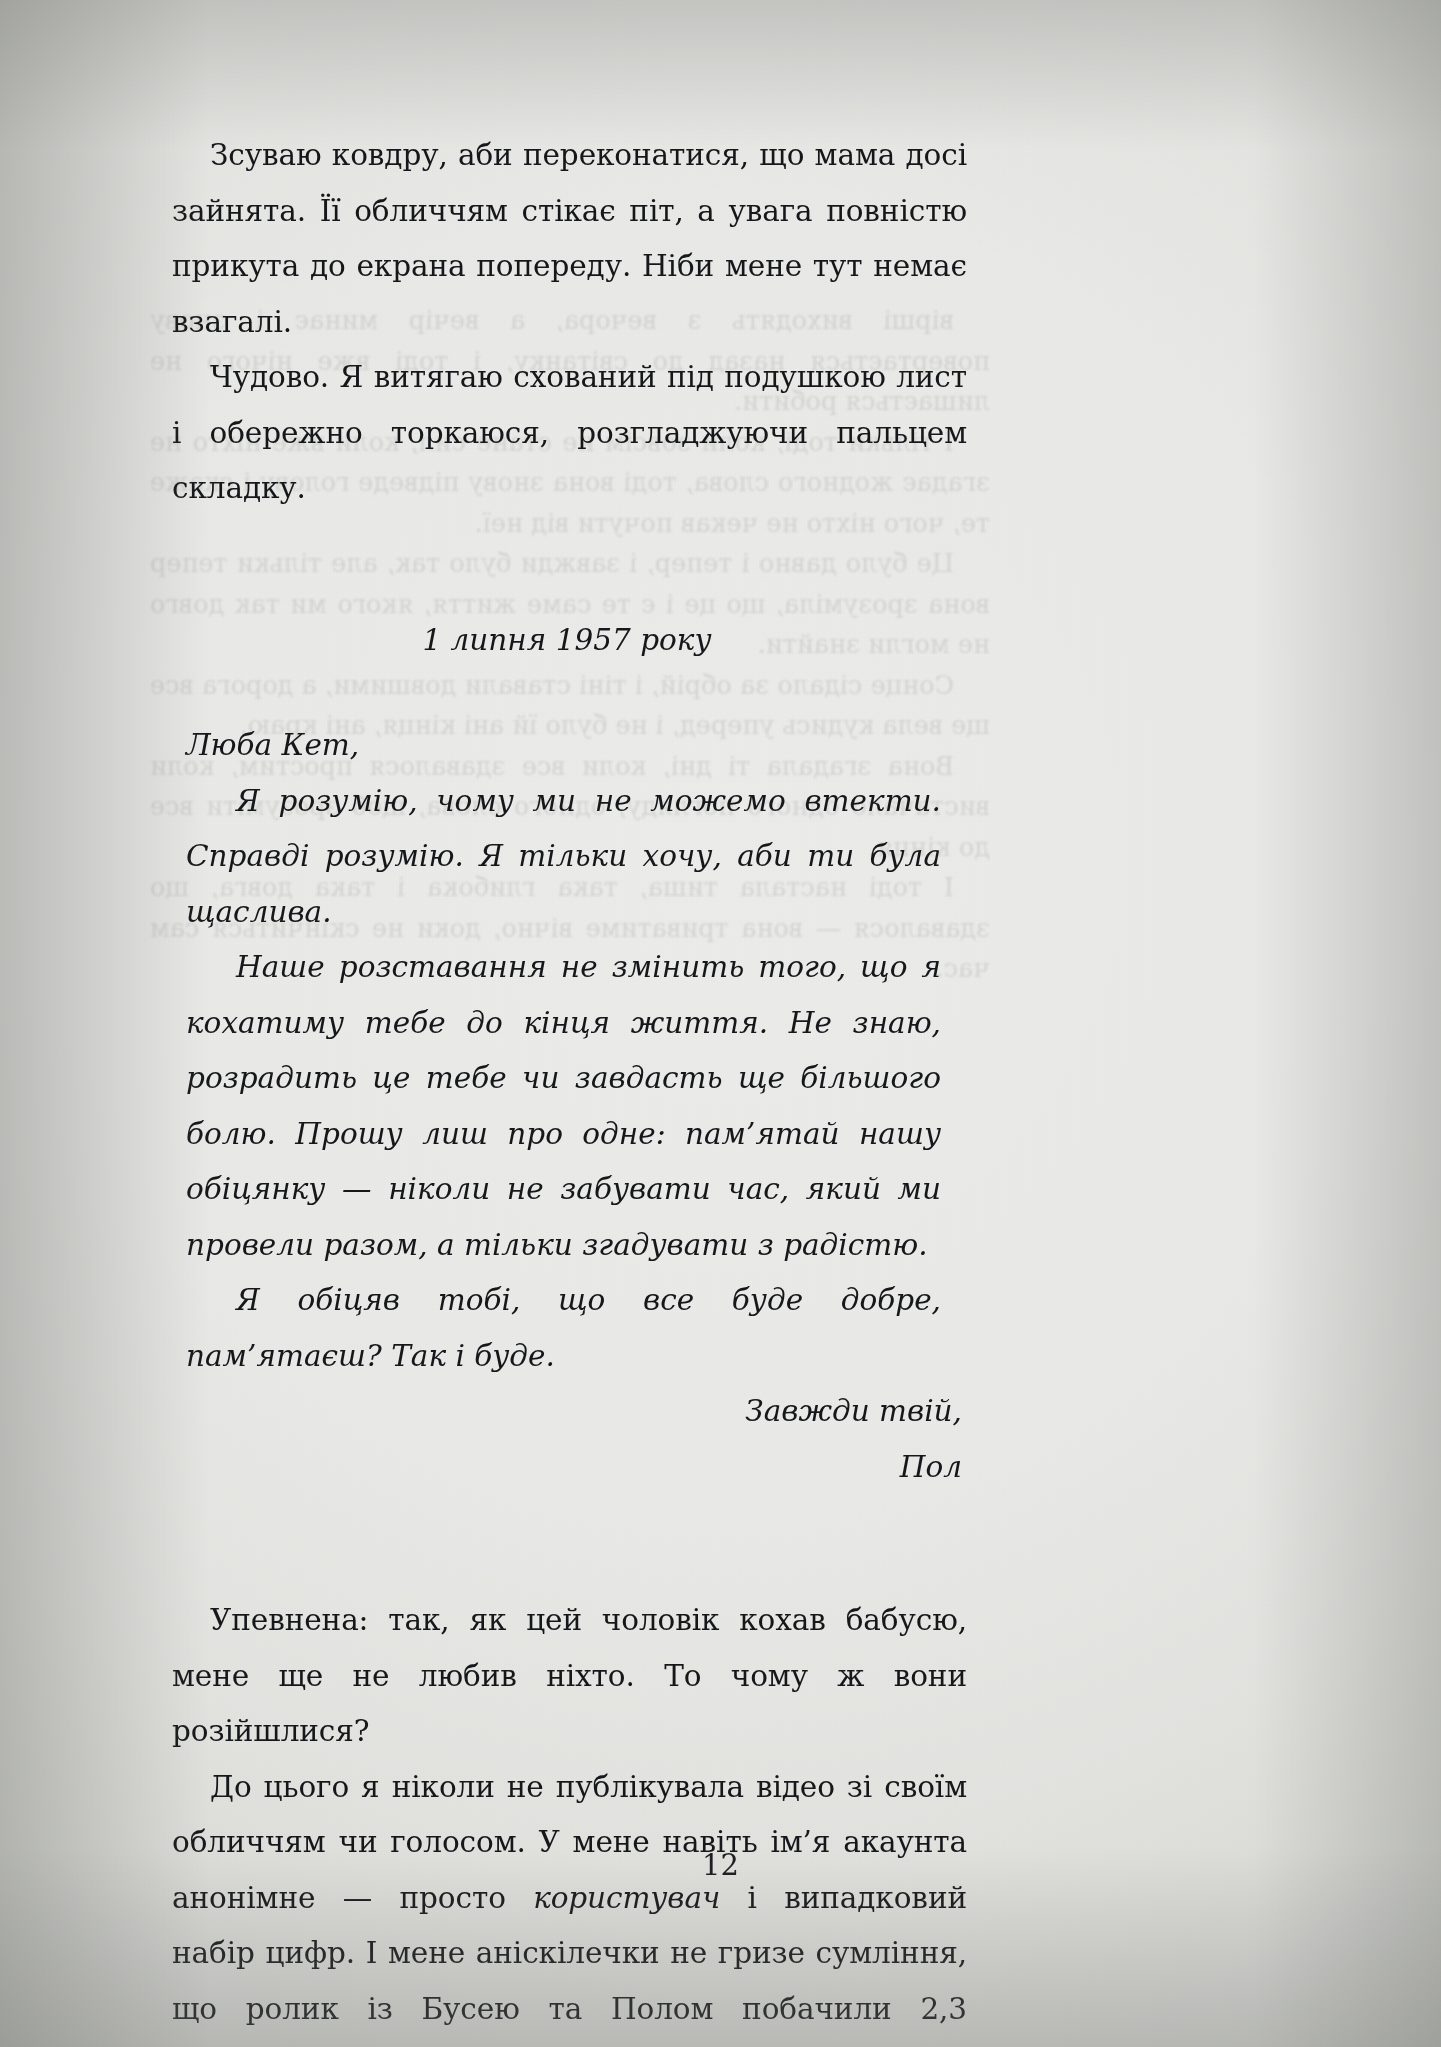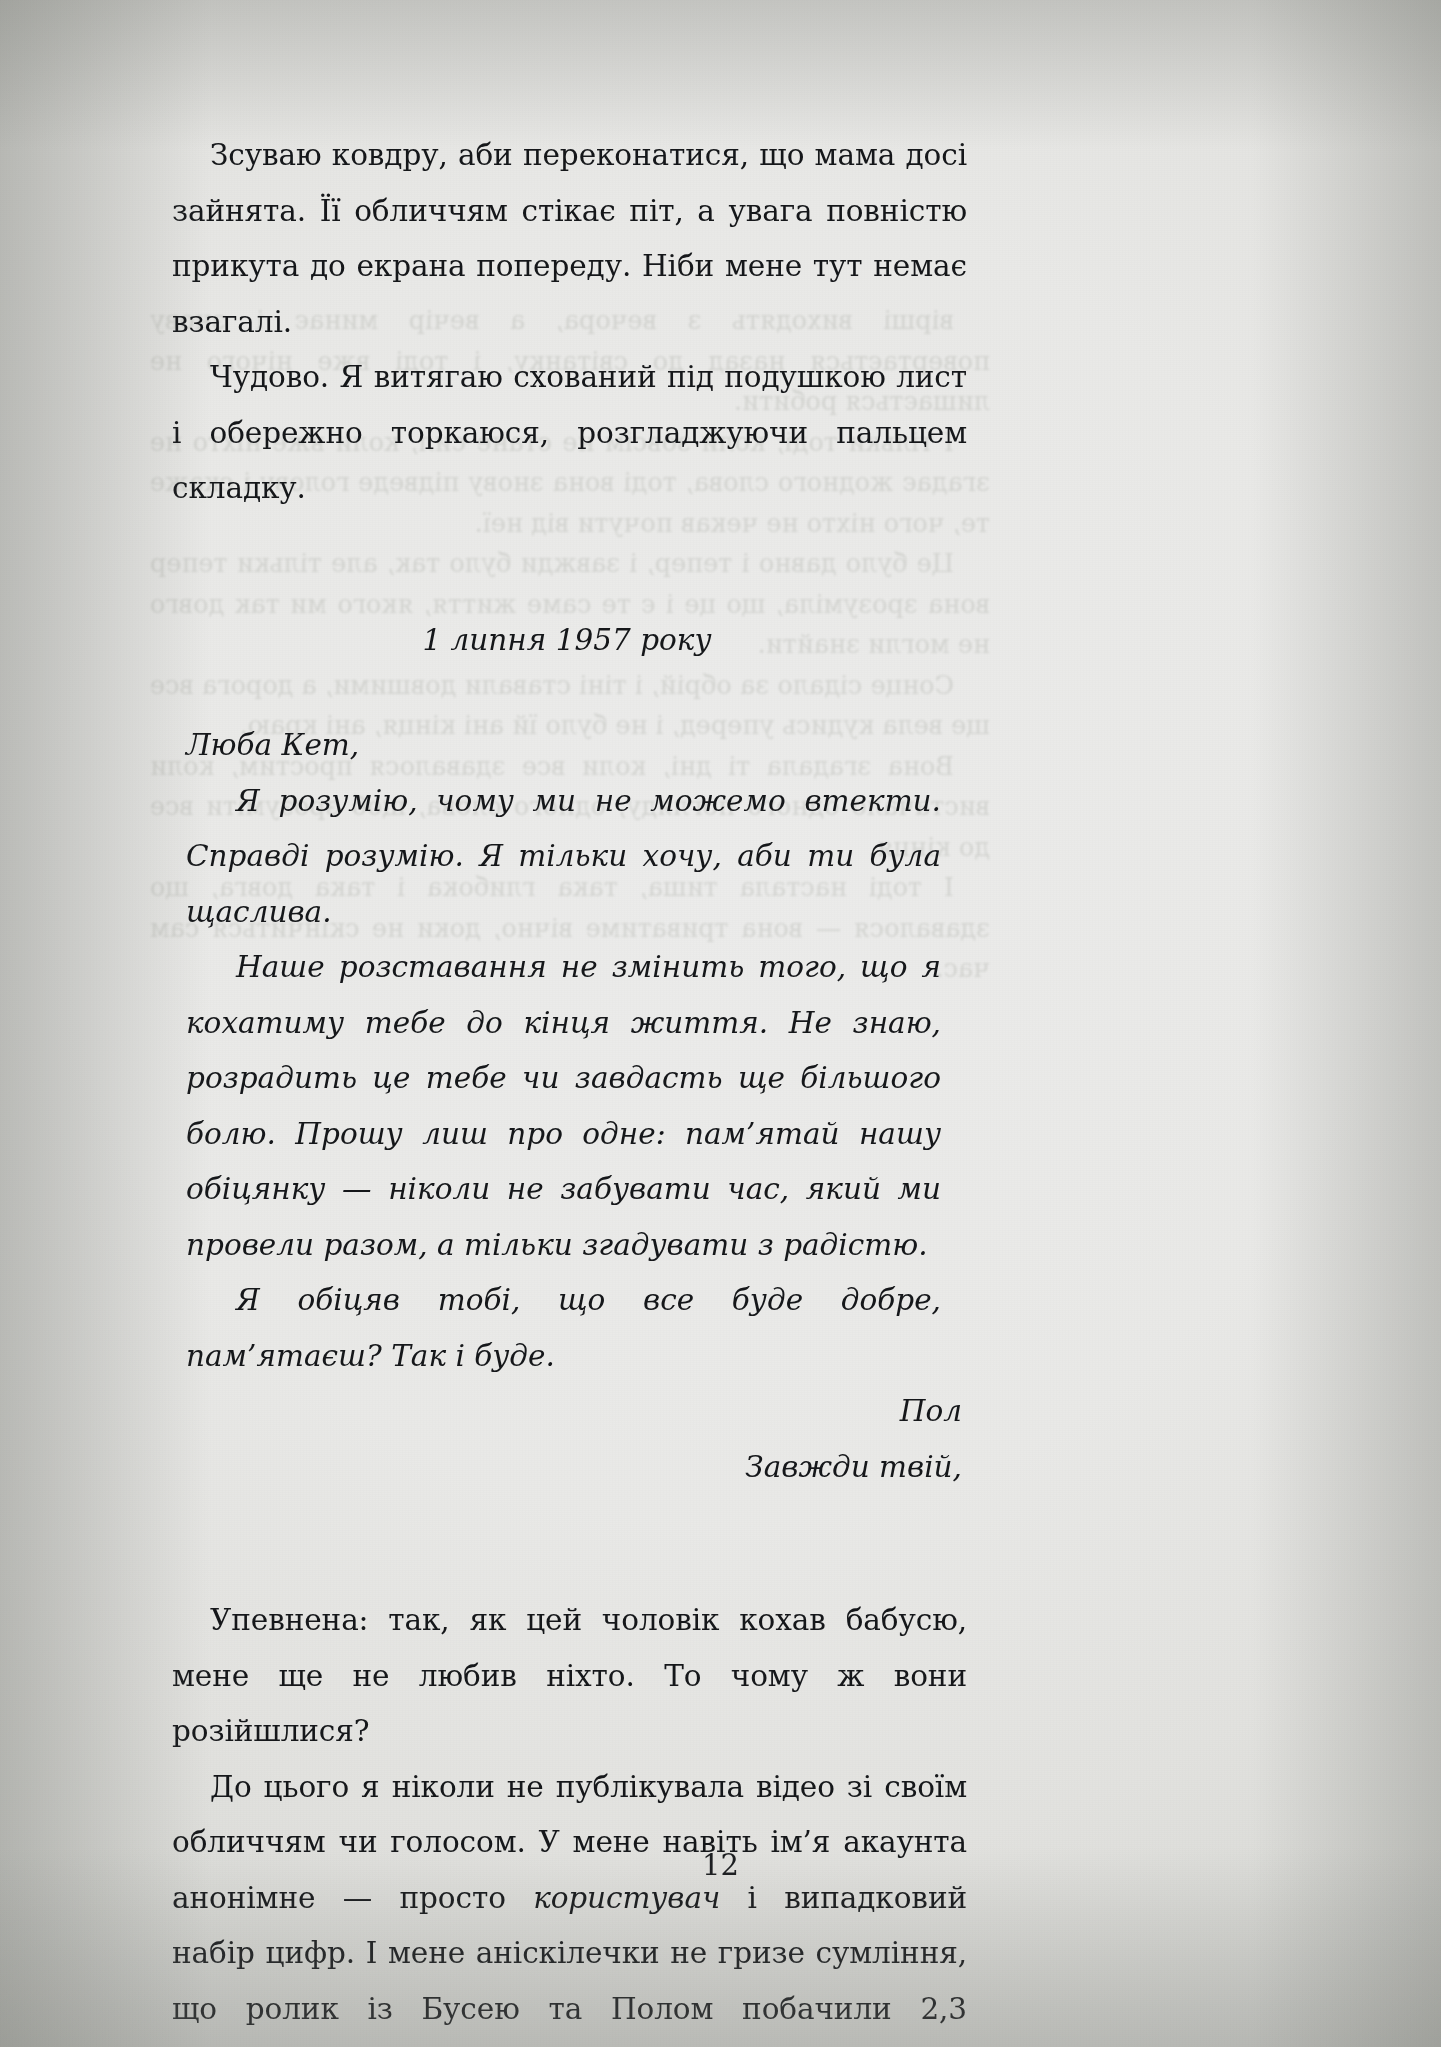--- a/index.html
+++ b/index.html
@@ -188,23 +188,23 @@
     <div class="letter-block">
 
       <p class="letter-salutation">Люба Кет,</p>
 
       <p class="letter-par ragged">Я розумію, чому ми не можемо втекти. Справді розумію. Я тільки хочу, аби ти була щаслива.</p>
 
       <p class="letter-par ragged">Наше розставання не змінить того, що я кохатиму тебе до кінця життя. Не знаю, розрадить це тебе чи завдасть ще більшого болю. Прошу лиш про одне: пам’ятай нашу обіцянку — ніколи не забувати час, який ми провели разом, а тільки згадувати з радістю.</p>
 
       <p class="letter-par ragged">Я обіцяв тобі, що все буде добре, пам’ятаєш? Так і буде.</p>
 
+      <p class="letter-signoff">Завжди твій,</p>
+
       <p class="letter-signoff">Пол</p>
-
-      <p class="letter-signoff">Завжди твій,</p>
 
     </div>
 
     <div class="gap-after-letter"></div>
 
     <p class="body-par last-line-free">Упевнена: так, як цей чоловік кохав бабусю, мене ще не любив ніхто. То чому ж вони розійшлися?</p>
 
     <p class="body-par last-line-free"><span>До цього я ніколи не публікувала відео зі своїм обличчям чи голосом. У мене навіть ім’я акаунта анонімне — просто </span><span class="italic-inline">ко­ристувач</span><span> і випадковий набір цифр. І мене аніскілечки не гризе сумління, що ролик із Бусею та Полом побачили 2,3 мільйона людей. Бабуся любила цього чоловіка, а я не можу нічого в неї розпитати. Цей секрет вона мені більше ніколи не розкаже.</span></p>
 
   </div>

